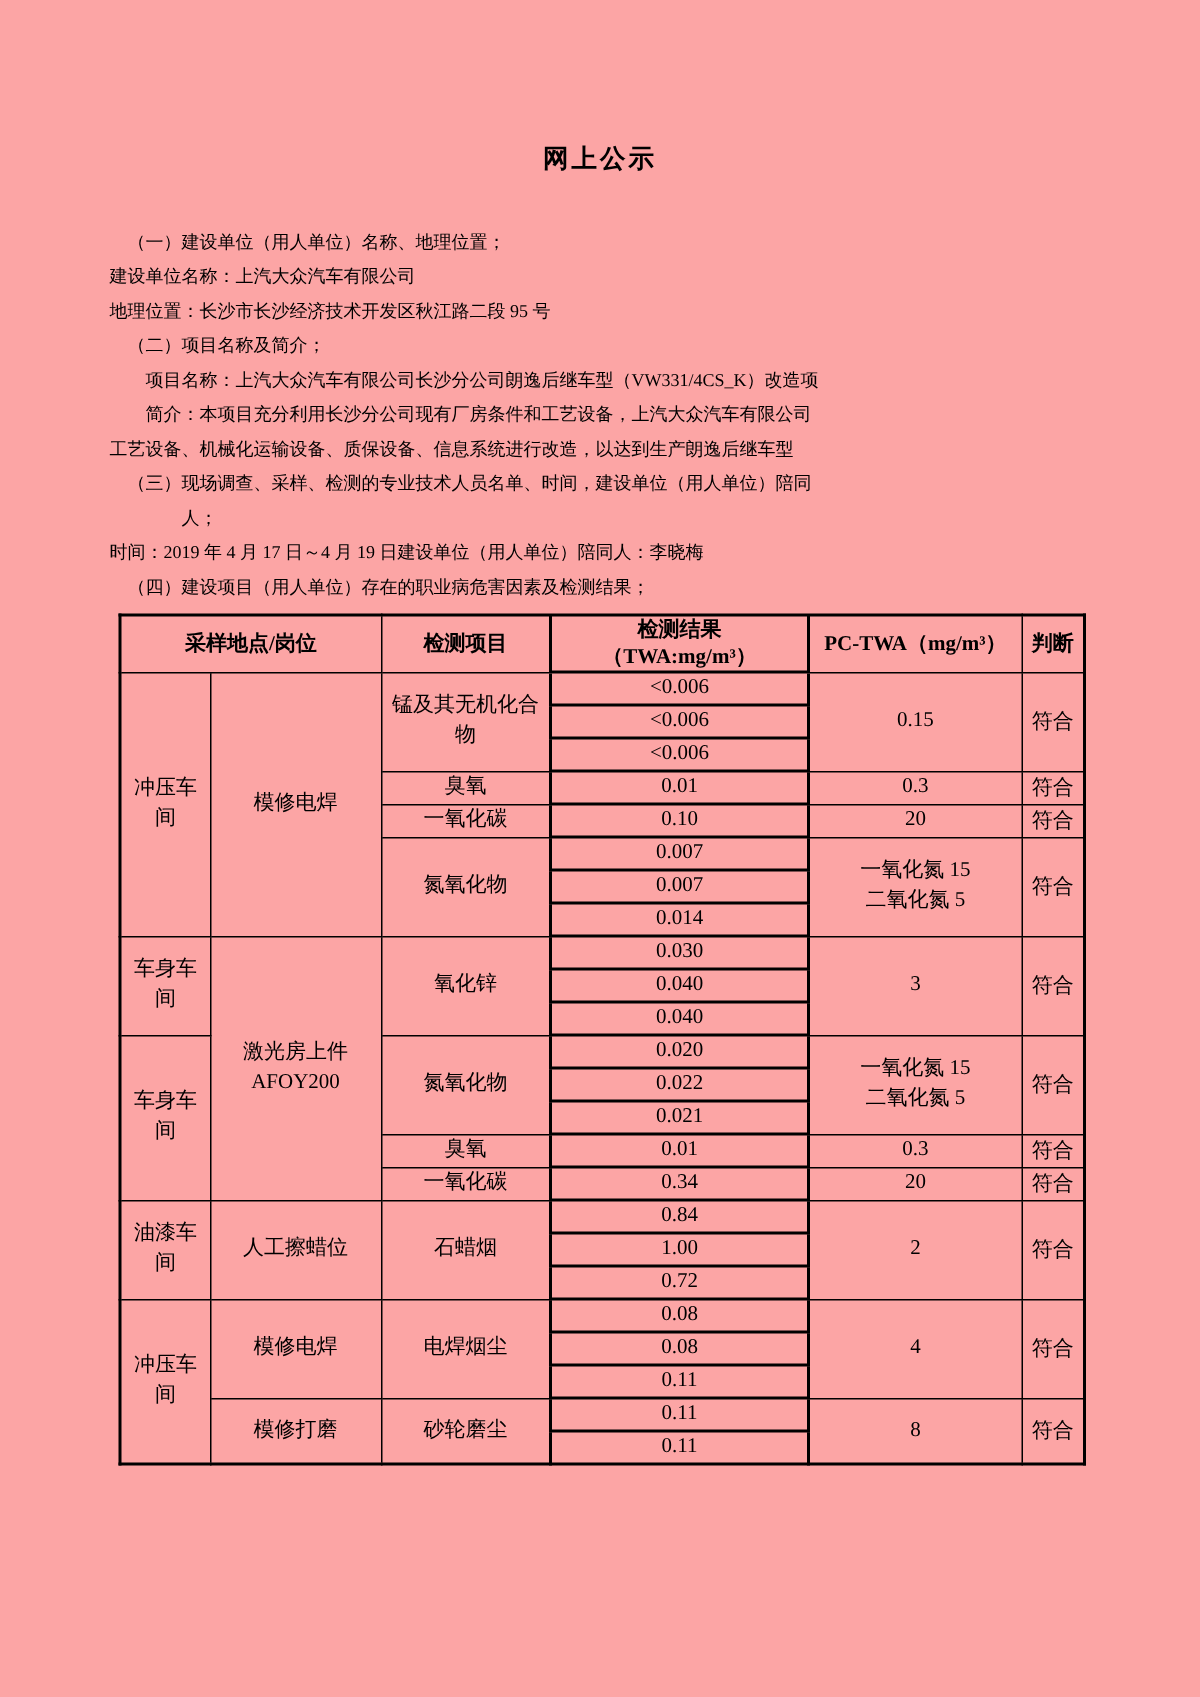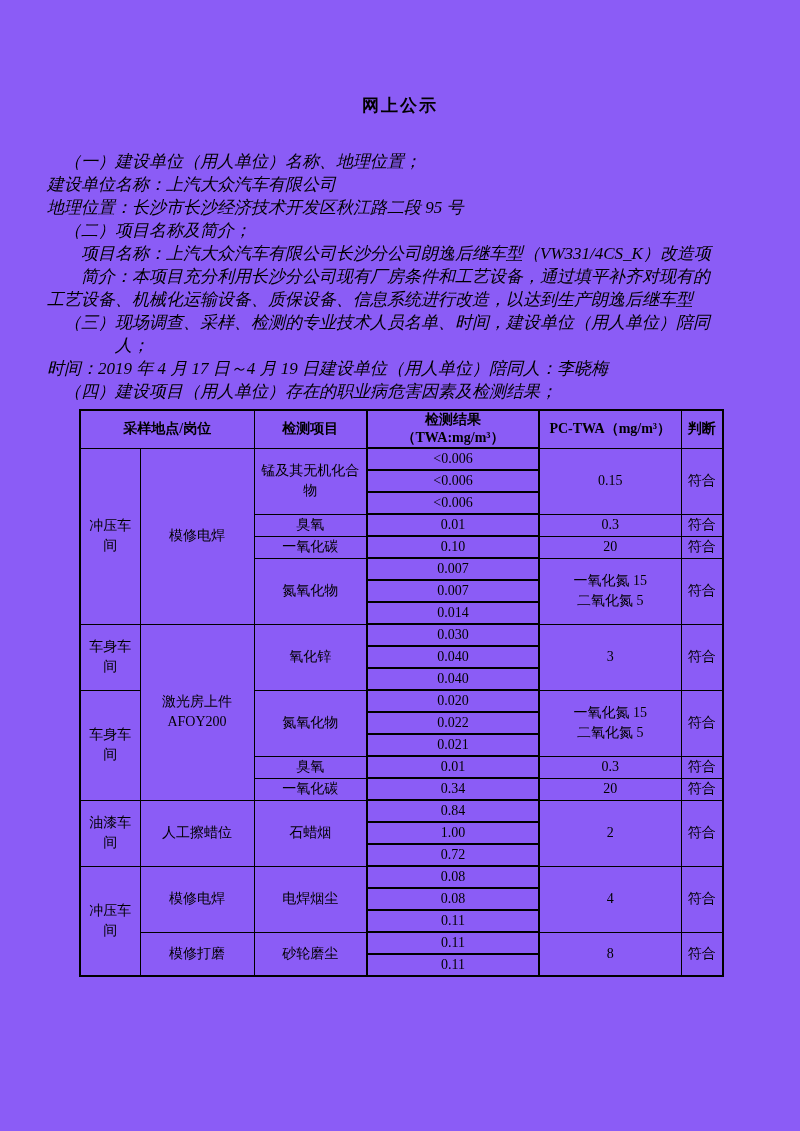--- a/index.html
+++ b/index.html
@@ -1,25 +1,25 @@
 <!DOCTYPE html>
 <html><head>
 <meta charset="utf-8">
 <style>
   html,body{margin:0;padding:0;background:#ffffff;}
   .page{
-    width:800px;height:1131px;background:#8b5cf6;color:#000;
+    width:800px;height:1131px;background:#fca5a5;color:#000;
     position:relative;overflow:hidden;
     font-family:"Liberation Serif","DejaVu Serif",serif;
   }
   .doc-title{
     padding-top:97px;height:18px;line-height:18px;
     text-align:center;font-size:17px;font-weight:bold;letter-spacing:2px;
   }
-  .body-text{margin:35px 0 0 47px;font-size:17px;font-style:italic;}
+  .body-text{margin:35px 0 0 73px;font-size:12px;}
   .bline{height:23px;line-height:23px;white-space:pre;}
   table.results{
     border-collapse:collapse;table-layout:fixed;
     width:643px;margin:6px 0 0 79px;
     font-size:14px;
   }
   table.results{border:2px solid #000;}
   .results th,.results td{
     border:1px solid #000;text-align:center;vertical-align:middle;padding:0;
   }
@@ -36,21 +36,21 @@
 <div class="page">
 
   <div class="doc-title">网上公示</div>
 
   <div class="body-text">
       <div class="bline">　（一）建设单位（用人单位）名称、地理位置；</div>
       <div class="bline">建设单位名称：上汽大众汽车有限公司</div>
       <div class="bline">地理位置：长沙市长沙经济技术开发区秋江路二段 95 号</div>
       <div class="bline">　（二）项目名称及简介；</div>
       <div class="bline">　　项目名称：上汽大众汽车有限公司长沙分公司朗逸后继车型（VW331/4CS_K）改造项</div>
-      <div class="bline">　　简介：本项目充分利用长沙分公司现有厂房条件和工艺设备，通过填平补齐对现有的</div>
+      <div class="bline">　　简介：本项目充分利用长沙分公司现有厂房条件和工艺设备，上汽大众汽车有限公司</div>
       <div class="bline">工艺设备、机械化运输设备、质保设备、信息系统进行改造，以达到生产朗逸后继车型</div>
       <div class="bline">　（三）现场调查、采样、检测的专业技术人员名单、时间，建设单位（用人单位）陪同</div>
       <div class="bline">　　　　人；</div>
       <div class="bline">时间：2019 年 4 月 17 日～4 月 19 日建设单位（用人单位）陪同人：李晓梅</div>
       <div class="bline">　（四）建设项目（用人单位）存在的职业病危害因素及检测结果；</div>
     </div>
 
   <table class="results">
     <colgroup>
       <col style="width:60px">

